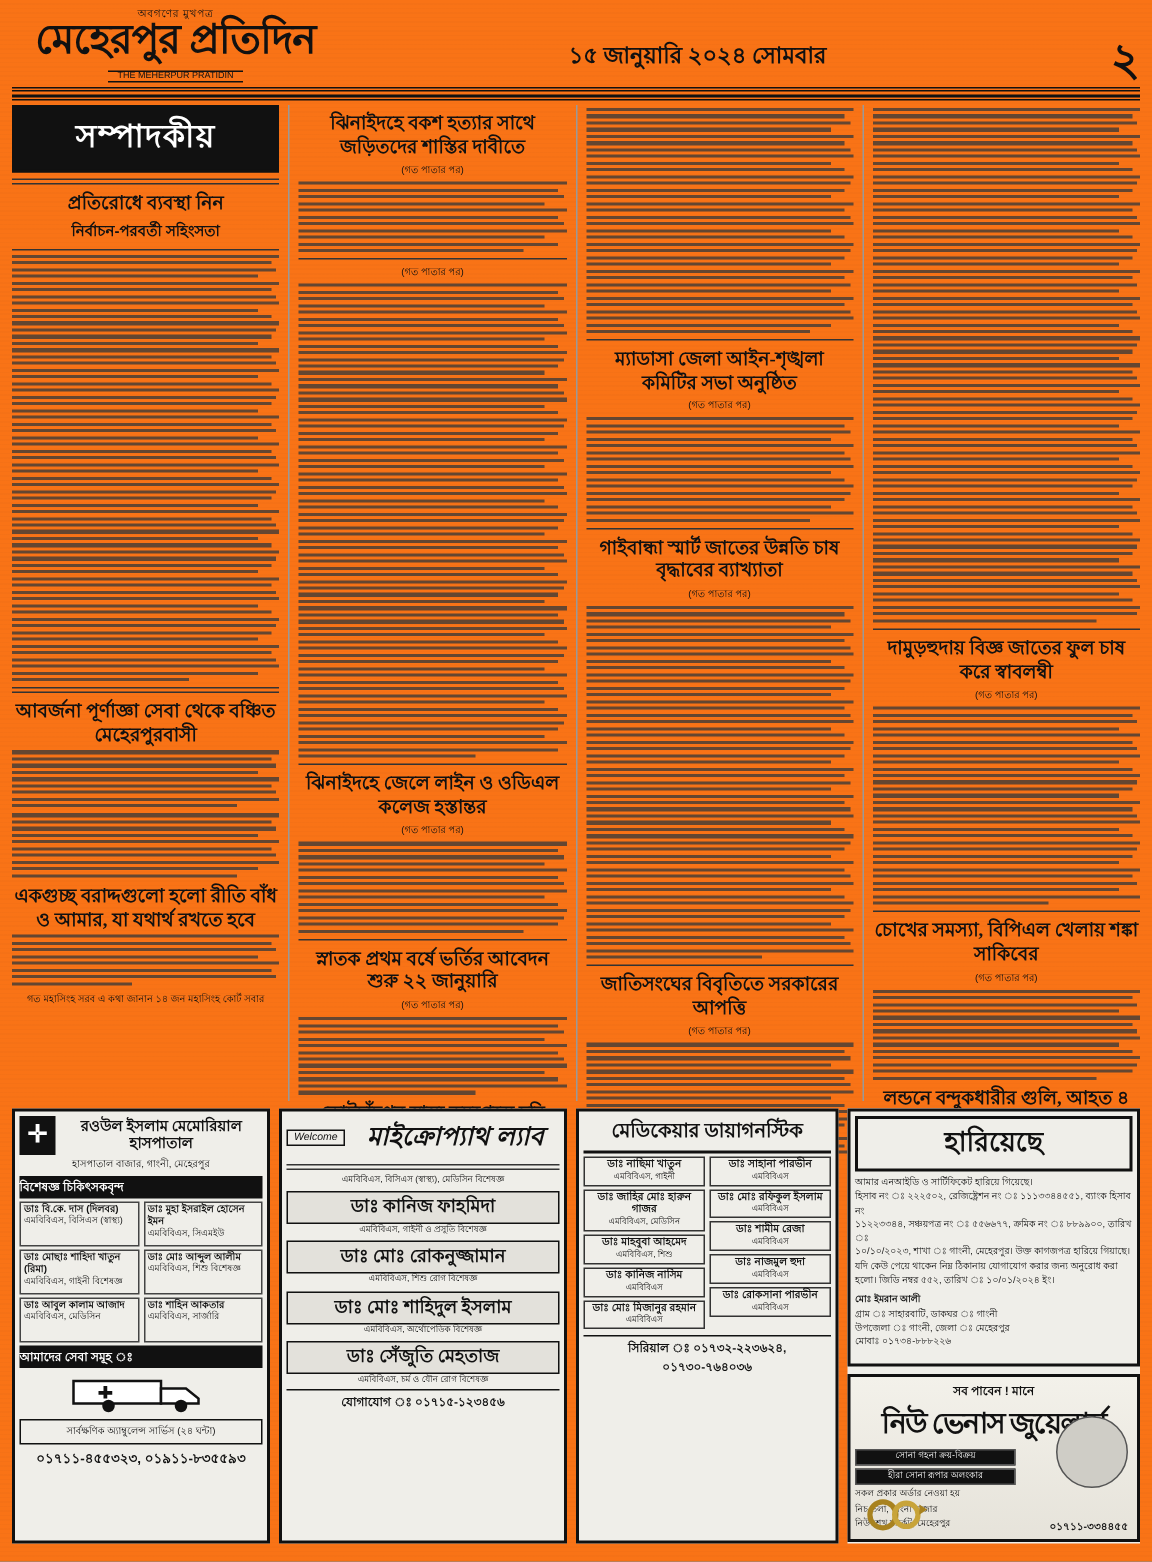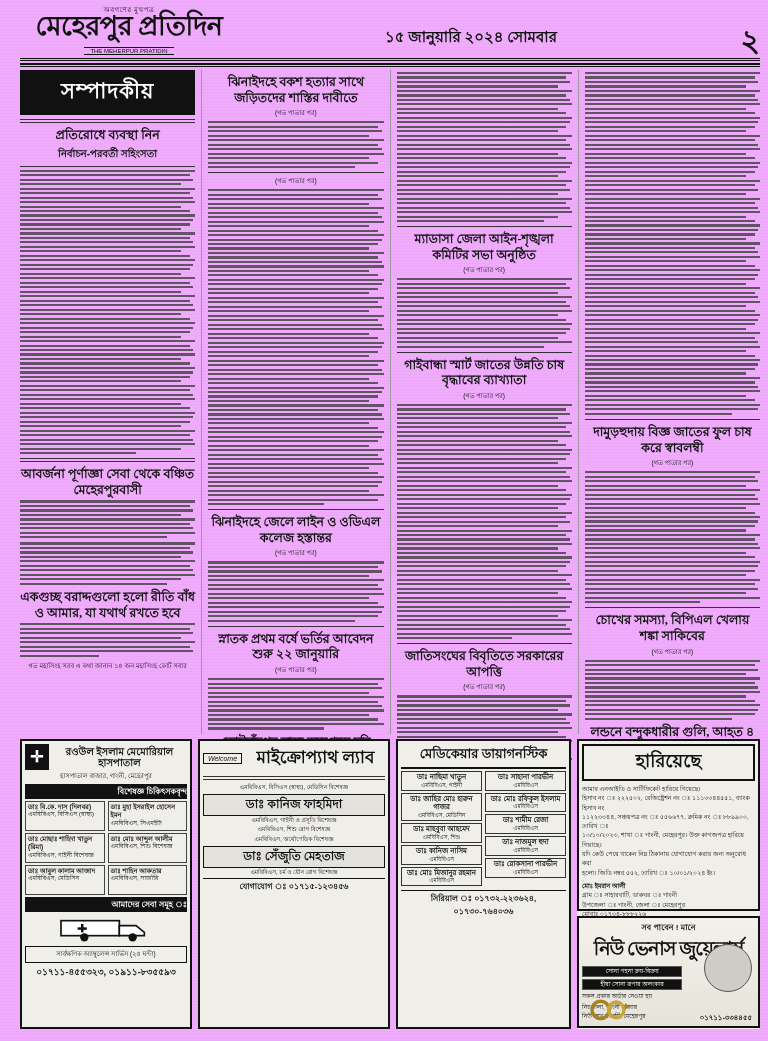--- a/index.html
+++ b/index.html
@@ -1,19 +1,19 @@
 <!DOCTYPE html>
 <html><head>
 <meta charset="utf-8">
 <style>
   html,body{margin:0;padding:0;background:#8c8c8c;}
   body{font-family:"Liberation Sans", sans-serif;}
   .page{
-    width:768px;height:1041px;margin:0 auto;background:#f0abfc;
-    position:relative;box-sizing:border-box;padding:6px 8px 8px 20px;
+    width:768px;height:1041px;margin:0 auto;background:#f97316;
+    position:relative;box-sizing:border-box;padding:6px 8px 8px 8px;
     color:#111;overflow:hidden;
   }
   .paper-tex{position:absolute;inset:0;pointer-events:none;
     background:
       repeating-linear-gradient(0deg, rgba(0,0,0,0.015) 0px, rgba(0,0,0,0.015) 1px, rgba(255,255,255,0) 1px, rgba(255,255,255,0) 3px);
   }
   
   .masthead{border-bottom:3px double #111;padding-bottom:2px;display:flex;align-items:flex-end;gap:6px;}
   .mh-left{width:218px;text-align:center;line-height:1;}
   .mh-kicker{font-size:7px;letter-spacing:.5px;}
@@ -56,28 +56,28 @@
   
   .ads{display:flex;gap:6px;margin-top:5px;height:290px;}
   .ad{border:2px solid #111;box-sizing:border-box;padding:3px;position:relative;background:#efeee9;}
   .ad1{width:172px}
   .ad2{width:192px}
   .ad3{width:175px}
   .ad4{flex:1}
   .ad-title{text-align:center;font-weight:bold;font-family:"Liberation Serif",serif;}
   .hosp-name{font-size:10px;line-height:1.15;font-weight:bold;}
   .hosp-addr{font-size:6.5px;text-align:center;margin-top:1px;}
-  .blkline{background:#111;color:#fff;text-align:right;font-size:8px;font-weight:bold;padding:1px 0;margin:2px 0;}
+  .blkline{background:#111;color:#fff;text-align:left;font-size:8px;font-weight:bold;padding:1px 0;margin:2px 0;}
   .docrow{display:flex;gap:3px;font-size:6px;line-height:1.3;margin:2px 0;}
   .docrow > div{flex:1;border:1px solid #444;padding:1px 2px;min-height:26px;}
   .docname{font-weight:bold;font-size:6.5px;}
   .ambu{border:1px solid #111;margin-top:2px;padding:2px;font-size:6.5px;text-align:center;}
   .phone{text-align:center;font-weight:bold;font-size:9px;margin-top:2px;}
 
-  .ad2 .lab-title{font-size:17px;font-weight:bold;text-align:center;font-family:"Liberation Serif",serif;}
+  .ad2 .lab-title{font-size:17px;font-weight:bold;text-align:center;font-family:"Liberation Serif",serif;font-style:italic;}
   .docbar{border:1px solid #111;text-align:center;font-weight:bold;font-size:12px;margin:3px 0 1px;
     font-family:"Liberation Serif",serif;background:#e3e1db;}
   .docdesc{font-size:5.8px;text-align:center;line-height:1.25;margin-bottom:2px;}
   .ad-foot{text-align:center;font-size:8px;font-weight:bold;border-top:1px solid #111;margin-top:2px;padding-top:1px;}
 
   .ad3 .mc-title{font-size:13px;font-weight:bold;text-align:center;font-family:"Liberation Serif",serif;border-bottom:2px solid #111;padding-bottom:2px;}
   .two{display:flex;gap:3px;margin-top:2px;}
   .two > div{flex:1;}
   .mini{border:1px solid #333;font-size:5.6px;text-align:center;padding:1px;margin-bottom:2px;line-height:1.25;}
   .mini b{font-size:7px;display:block;}
@@ -730,21 +730,23 @@
       <div style="display:flex;align-items:center;gap:4px;">
         <div style="border:1px solid #111;font-size:7px;padding:1px 4px;font-style:italic;">
           <span>Welcome</span>
         </div>
         <div class="lab-title" style="flex:1;">মাইক্রোপ্যাথ ল্যাব</div>
       </div>
       <div class="hr-dbl"></div>
       <div class="docdesc">এমবিবিএস, বিসিএস (স্বাস্থ্য), মেডিসিন বিশেষজ্ঞ</div>
       <div class="docbar">ডাঃ কানিজ ফাহমিদা</div>
       <div class="docdesc">এমবিবিএস, গাইনী ও প্রসূতি বিশেষজ্ঞ</div>
+      <div class="docbar">ডাঃ মোঃ রোকনুজ্জামান</div>
       <div class="docdesc">এমবিবিএস, শিশু রোগ বিশেষজ্ঞ</div>
+      <div class="docbar">ডাঃ মোঃ শাহিদুল ইসলাম</div>
       <div class="docdesc">এমবিবিএস, অর্থোপেডিক বিশেষজ্ঞ</div>
       <div class="docbar">ডাঃ সেঁজুতি মেহতাজ</div>
       <div class="docdesc">এমবিবিএস, চর্ম ও যৌন রোগ বিশেষজ্ঞ</div>
       <div class="ad-foot">যোগাযোগ ঃ ০১৭১৫-১২৩৪৫৬</div>
     </div>
 
     <div class="ad ad3">
       <div class="mc-title">মেডিকেয়ার ডায়াগনস্টিক</div>
       <div class="two">
         <div>

